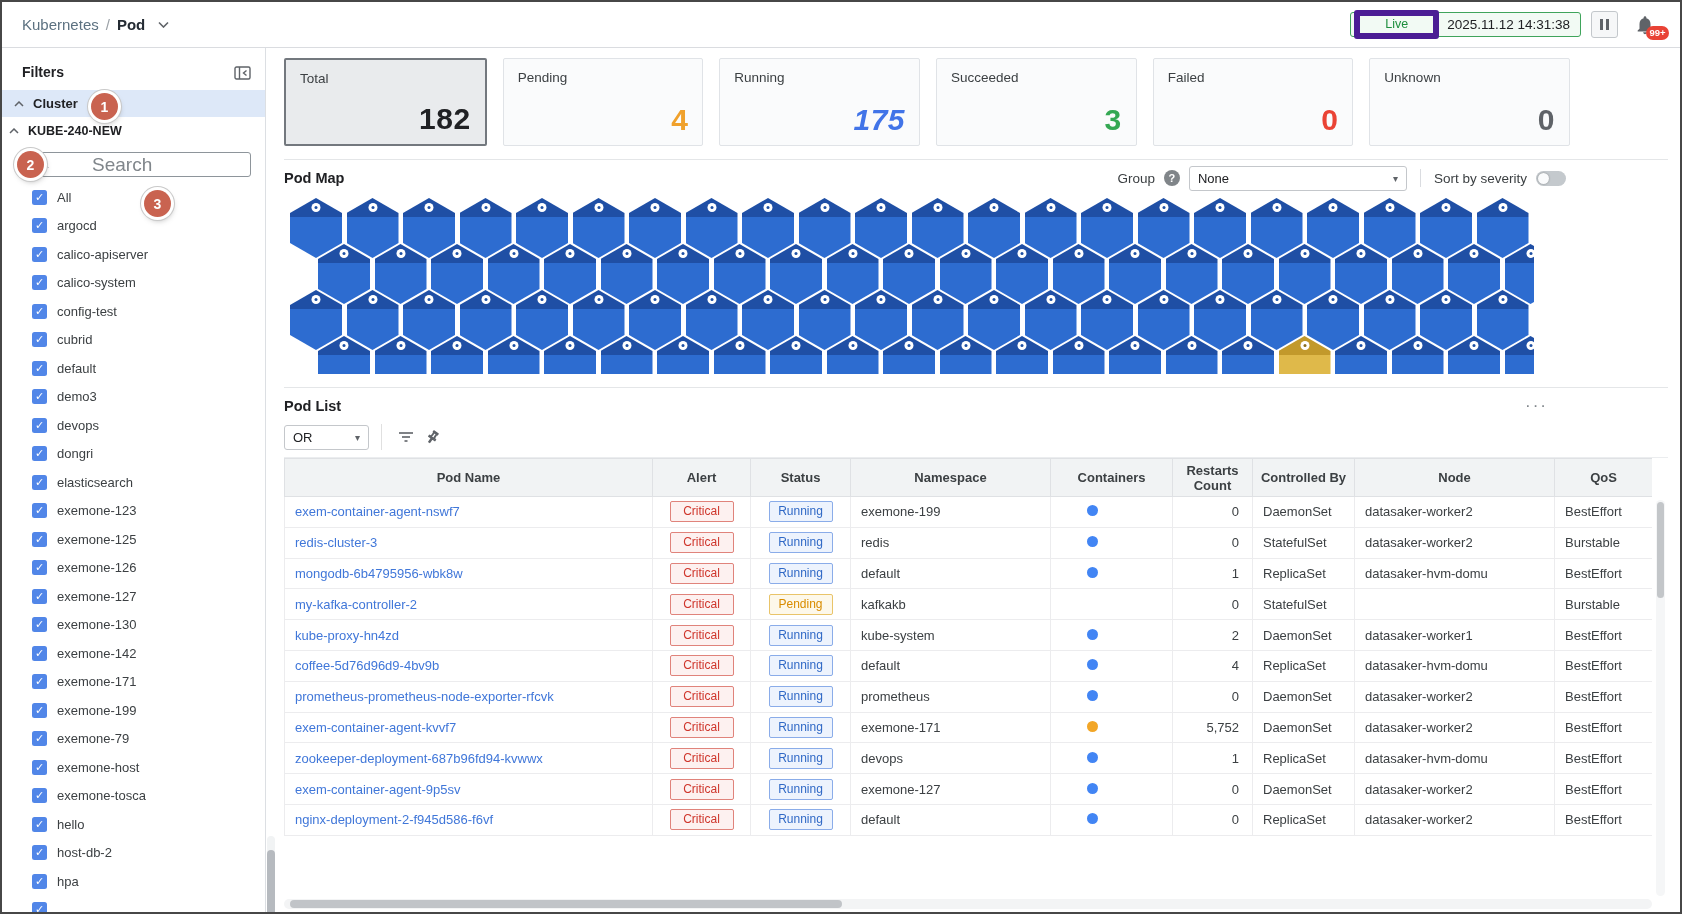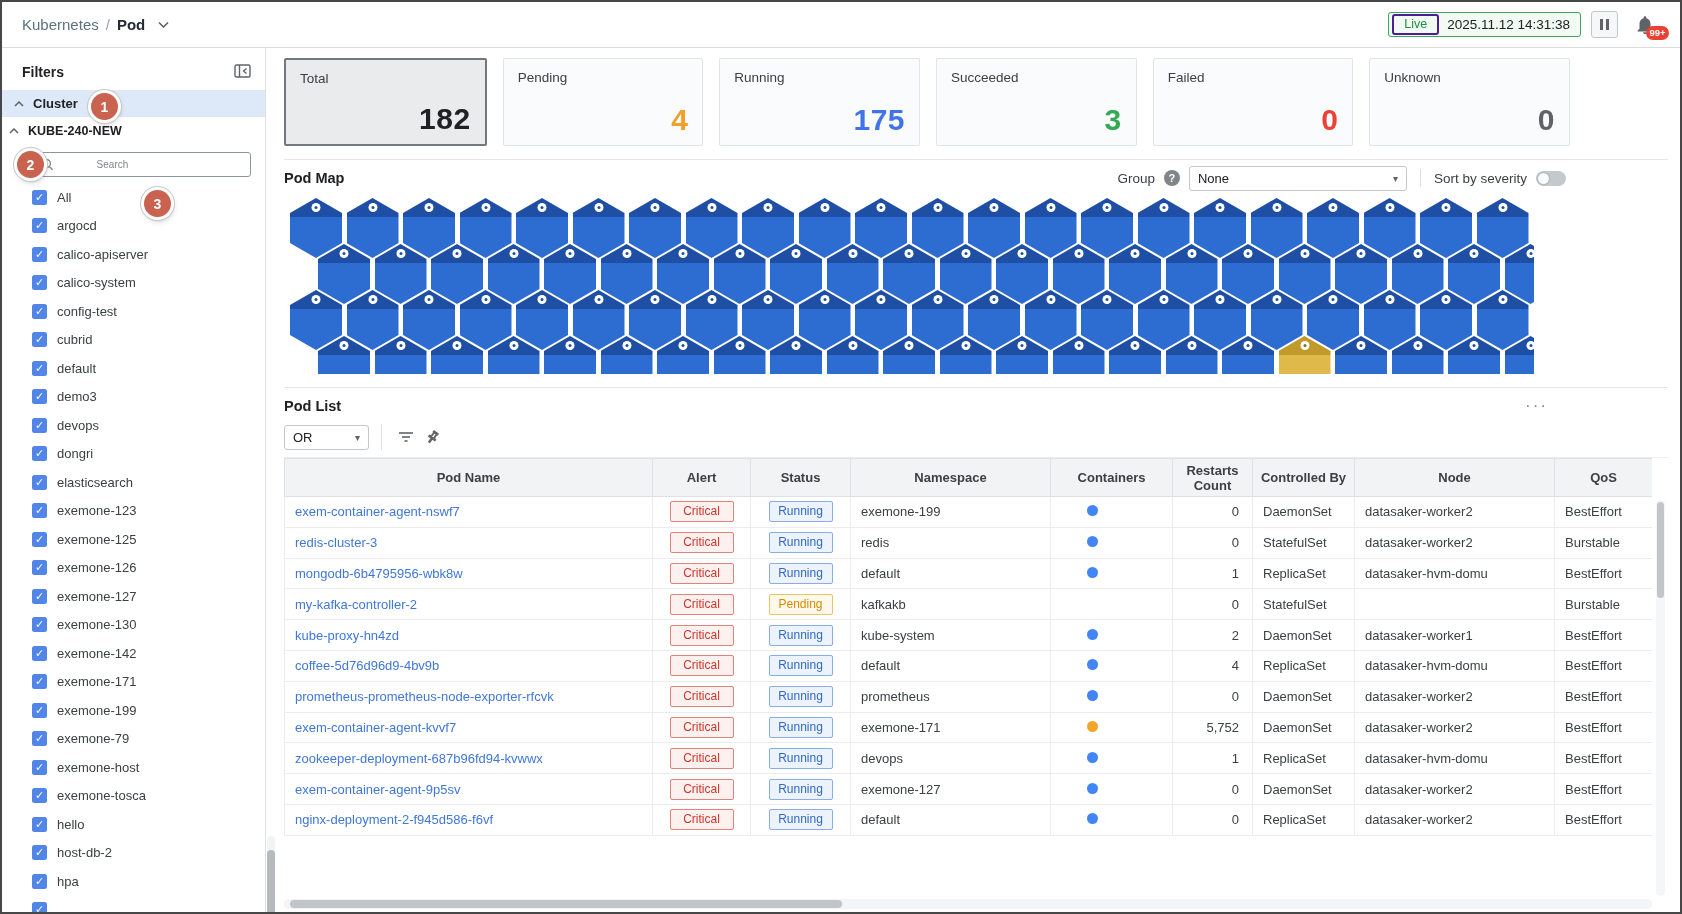--- a/index.html
+++ b/index.html
@@ -6,40 +6,40 @@
   html,body { width:1682px; height:914px; font-family:"Liberation Sans","DejaVu Sans",sans-serif; background:#fff; }
   .window { width:1682px; height:914px; border:2px solid #474747; background:#fff; display:flex; flex-direction:column; overflow:hidden; position:relative; }
 
   
   .header { height:46px; flex:0 0 46px; border-bottom:1px solid #dadce0; display:flex; align-items:center; padding:0 20px; }
   .crumb-root { font-size:15px; color:#5c7180; }
   .crumb-sep { font-size:15px; color:#9aa0a6; margin:0 7px; }
   .crumb-page { font-size:15px; color:#242b33; font-weight:700; display:flex; align-items:center; gap:13px; cursor:pointer; }
   .hdr-right { margin-left:auto; display:flex; align-items:center; gap:10px; }
   .live-box { display:flex; align-items:center; border:1px solid #3fa45b; background:#f2faf4; border-radius:3px; height:25px; padding:2px 10px 2px 3px; gap:8px; }
-  .live-chip { border:2px solid #4c1d95; border-radius:3px; color:#1e8e3e; font-size:12.5px; padding:1px 10px 2px; background:#f2faf4; }
+  .live-chip { border:6px solid #4c1d95; border-radius:3px; color:#1e8e3e; font-size:12.5px; padding:1px 25px 2px; background:#f2faf4; }
   .live-time { color:#202124; font-size:13.5px; }
   .pause-btn { width:27px; height:27px; border:1px solid #c3c7cb; border-radius:3px; background:#f6f7f8; display:flex; align-items:center; justify-content:center; gap:3px; cursor:pointer; }
   .pause-btn i { display:block; width:3px; height:11px; background:#5f6368; }
   .bell-wrap { position:relative; width:26px; height:24px; margin-left:6px; cursor:pointer; }
   .bell-badge { position:absolute; right:-9px; bottom:-3px; background:#e94235; color:#fff; font-size:9.5px; font-weight:bold; border-radius:9px; padding:1.5px 3.5px; }
 
   
   .body-row { flex:1; display:flex; min-height:0; }
 
   
   .sidebar { width:264px; flex:0 0 264px; border-right:1px solid #dcdfe3; padding-top:10px; position:relative; overflow:hidden; }
-  .filters-head { display:flex; align-items:flex-start; padding:6px 14px 10px 20px; }
+  .filters-head { display:flex; align-items:flex-end; padding:6px 14px 10px 20px; }
   .filters-title { font-size:14px; font-weight:bold; color:#202124; }
   .collapse-btn { margin-left:auto; cursor:pointer; display:flex; }
   .tree-row { height:27px; display:flex; align-items:center; gap:9px; padding-left:12px; font-size:13px; color:#202124; cursor:pointer; }
   .cluster-row { background:#dde8f8; font-weight:bold; }
   .cluster-name-row { padding-left:7px; font-weight:bold; font-size:12.5px; height:27px; }
   .search-box { margin:8px 14px 6px 30px; height:25px; border:1px solid #8e959b; border-radius:3px; display:flex; align-items:center; padding:0 8px; gap:7px; background:#fff; }
-  .search-box input { border:none; outline:none; font-size:10px; color:#a16207; width:150px; font-family:inherit; background:transparent;margin-left:36px; }
+  .search-box input { border:none; outline:none; font-size:19px; color:#a16207; width:150px; font-family:inherit; background:transparent;margin-left:36px; }
   .search-box input::placeholder { color:#80868b; }
   .ns-list { margin-top:4px; }
   .ns-item { height:28.5px; display:flex; align-items:center; gap:10px; padding-left:30px; cursor:pointer; }
   .cb { width:15px; height:15px; border-radius:2.5px; background:#5186e8; color:#fff; font-size:11px; font-weight:bold; display:flex; align-items:center; justify-content:center; line-height:1; flex:0 0 15px; }
   .ns-label { font-size:13px; color:#3c4043; }
 
   
   .ann { position:absolute; width:27px; height:27px; border-radius:50%; background:#c96350; color:#fff; font-size:14px; font-weight:bold; display:flex; align-items:center; justify-content:center; box-shadow:0 0 0 3px #fff, 0 0 0 4px #c9c9c9, 1px 3px 6px rgba(0,0,0,.35); z-index:50; }
 
   
@@ -285,21 +285,21 @@
           <div class="card selected">
             <span class="card-label">Total</span>
             <span class="card-value" style="color: rgb(32, 33, 36);">182</span>
           </div>
           <div class="card">
             <span class="card-label">Pending</span>
             <span class="card-value" style="color: rgb(240, 161, 44);">4</span>
           </div>
           <div class="card">
             <span class="card-label">Running</span>
-            <span class="card-value" style="color: rgb(65, 116, 232);">175</span>
+            <span class="card-value" style="color: rgb(65, 116, 232); font-style: italic;">175</span>
           </div>
           <div class="card">
             <span class="card-label">Succeeded</span>
             <span class="card-value" style="color: rgb(52, 168, 83);">3</span>
           </div>
           <div class="card">
             <span class="card-label">Failed</span>
             <span class="card-value" style="color: rgb(234, 67, 53);">0</span>
           </div>
           <div class="card">

